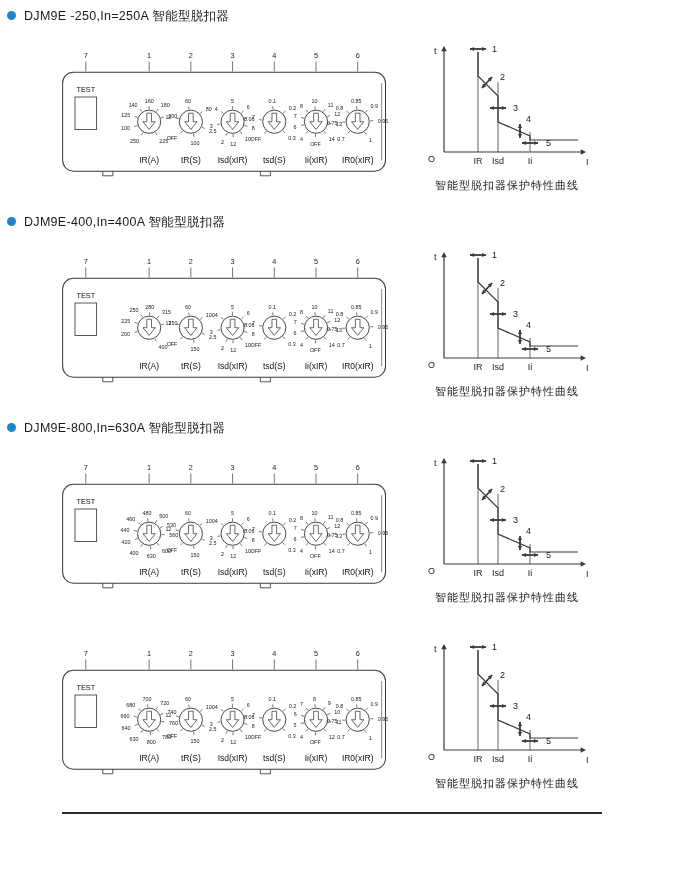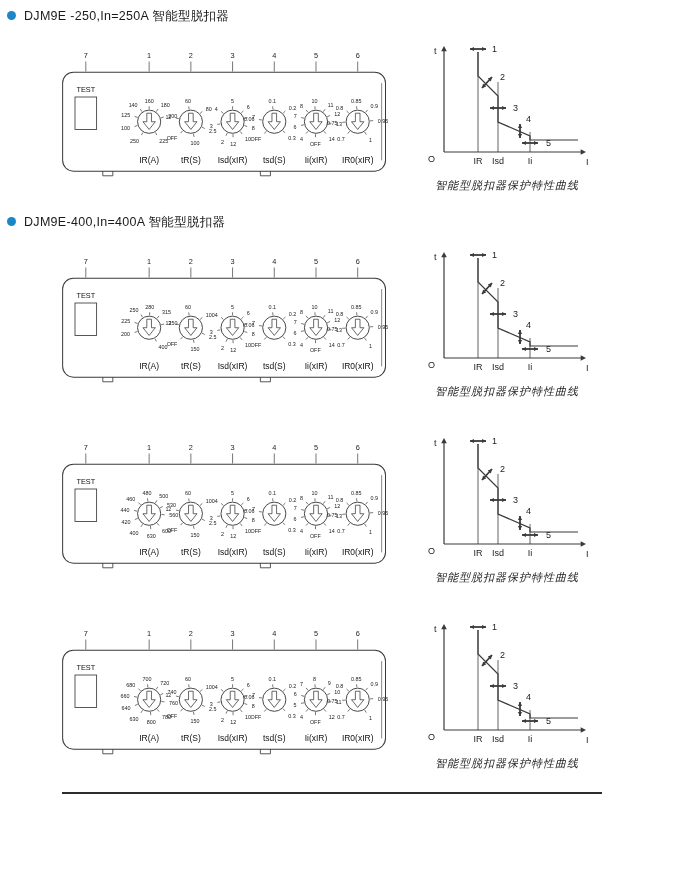--- a/index.html
+++ b/index.html
@@ -4,21 +4,21 @@
 <style>
   html,body{margin:0;padding:0;background:#ffffff;}
   body{width:700px;font-family:"Liberation Sans","DejaVu Sans",sans-serif;color:#1a1a1a;}
   .page{width:598px;padding-top:8px;box-sizing:border-box;}
   .section{margin-bottom:14px;}
   .sec-header{position:relative;padding-left:24px;height:18px;font-size:12.5px;
     letter-spacing:0.3px;color:#1a1a1a;}
   .bullet{position:absolute;left:7px;top:3px;width:9px;height:9px;border-radius:50%;}
   .sec-row{display:flex;align-items:flex-start;padding-left:58px;gap:22px;margin-top:2px;}
   .graph-col{width:182px;margin-top:4px;}
-  .graph-caption{font-size:11px;text-align:center;color:#222;margin-top:4px;letter-spacing:1px;font-style:italic;}
+  .graph-caption{font-size:11px;text-align:center;color:#222;margin-top:4px;letter-spacing:1px;}
   svg text{font-family:"Liberation Sans","DejaVu Sans",sans-serif;}
   .bottom-rule{height:2px;background:#2c2c2c;margin:2px 0 0 62px;width:540px;}
 </style>
 </head>
 <body>
 
 <div class="page">
   <div id="sections">
       <div class="section">
         <div class="sec-header"><div class="bullet" style="background: rgb(29, 134, 198);"></div><div style="display: inline;">DJM9E -250,In=250A 智能型脱扣器</div></div>
@@ -398,20 +398,21 @@
                 <polygon points="106,111 110.0,108.9 110.0,113.1" fill="#3a3a3a"></polygon>
               </g>
               <text x="130" y="114" font-size="9px" fill="#222">5</text>
               <text x="62" y="132" font-size="9px" fill="#222" text-anchor="middle">IR</text>
               <text x="82" y="132" font-size="9px" fill="#222" text-anchor="middle">Isd</text>
               <text x="114" y="132" font-size="9px" fill="#222" text-anchor="middle">Ii</text>
             </svg><div class="graph-caption">智能型脱扣器保护特性曲线</div></div>
         </div>
       </div>
       <div class="section">
+        <div class="sec-header"><div class="bullet" style="background: rgb(29, 134, 198);"></div><div style="display: inline;">DJM9E-800,In=630A 智能型脱扣器</div></div>
         <div class="sec-row">
           <svg width="435" height="172" viewBox="0 0 435 172">
             <text x="36" y="14" font-size="9.5px" fill="#222" text-anchor="middle">7</text>
             <line x1="36" y1="18" x2="36" y2="31" stroke="#3a3a3a" stroke-width="0.9"></line>
             <text x="118" y="14" font-size="9.5px" fill="#222" text-anchor="middle">1</text>
             <line x1="118" y1="18" x2="118" y2="31" stroke="#3a3a3a" stroke-width="0.9"></line>
             <text x="172" y="14" font-size="9.5px" fill="#222" text-anchor="middle">2</text>
             <line x1="172" y1="18" x2="172" y2="31" stroke="#3a3a3a" stroke-width="0.9"></line>
             <text x="226" y="14" font-size="9.5px" fill="#222" text-anchor="middle">3</text>
             <line x1="226" y1="18" x2="226" y2="31" stroke="#3a3a3a" stroke-width="0.9"></line>

